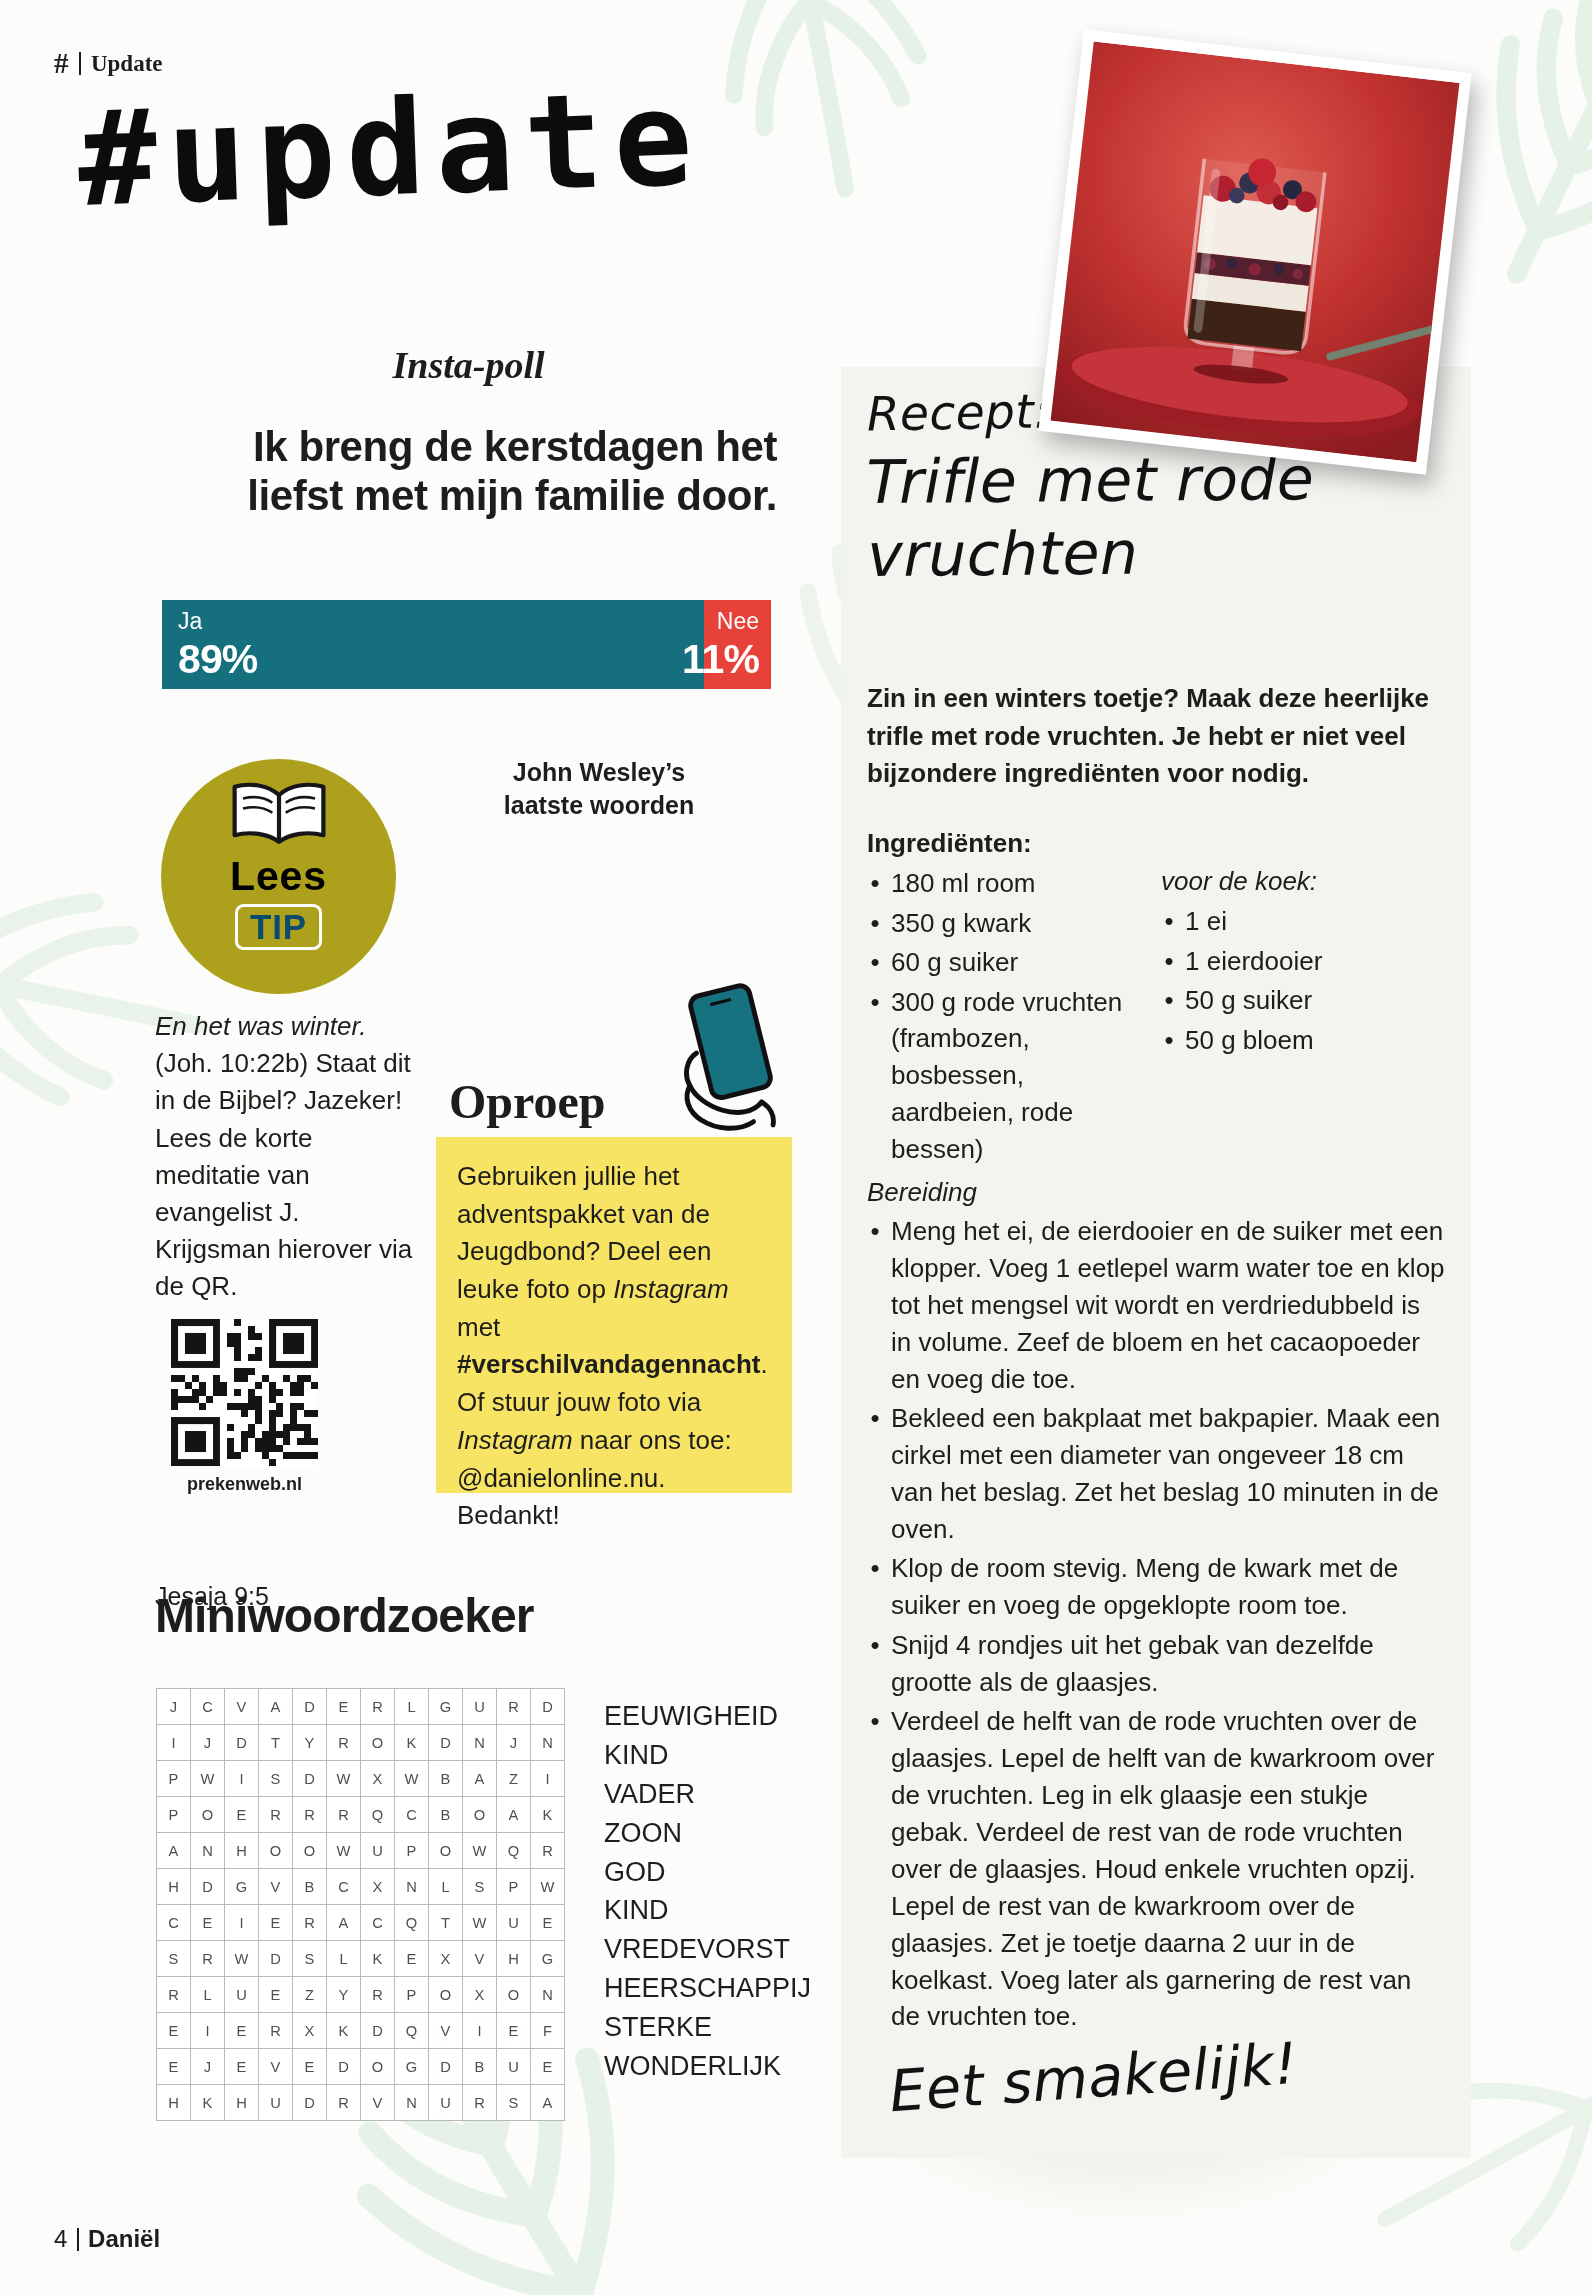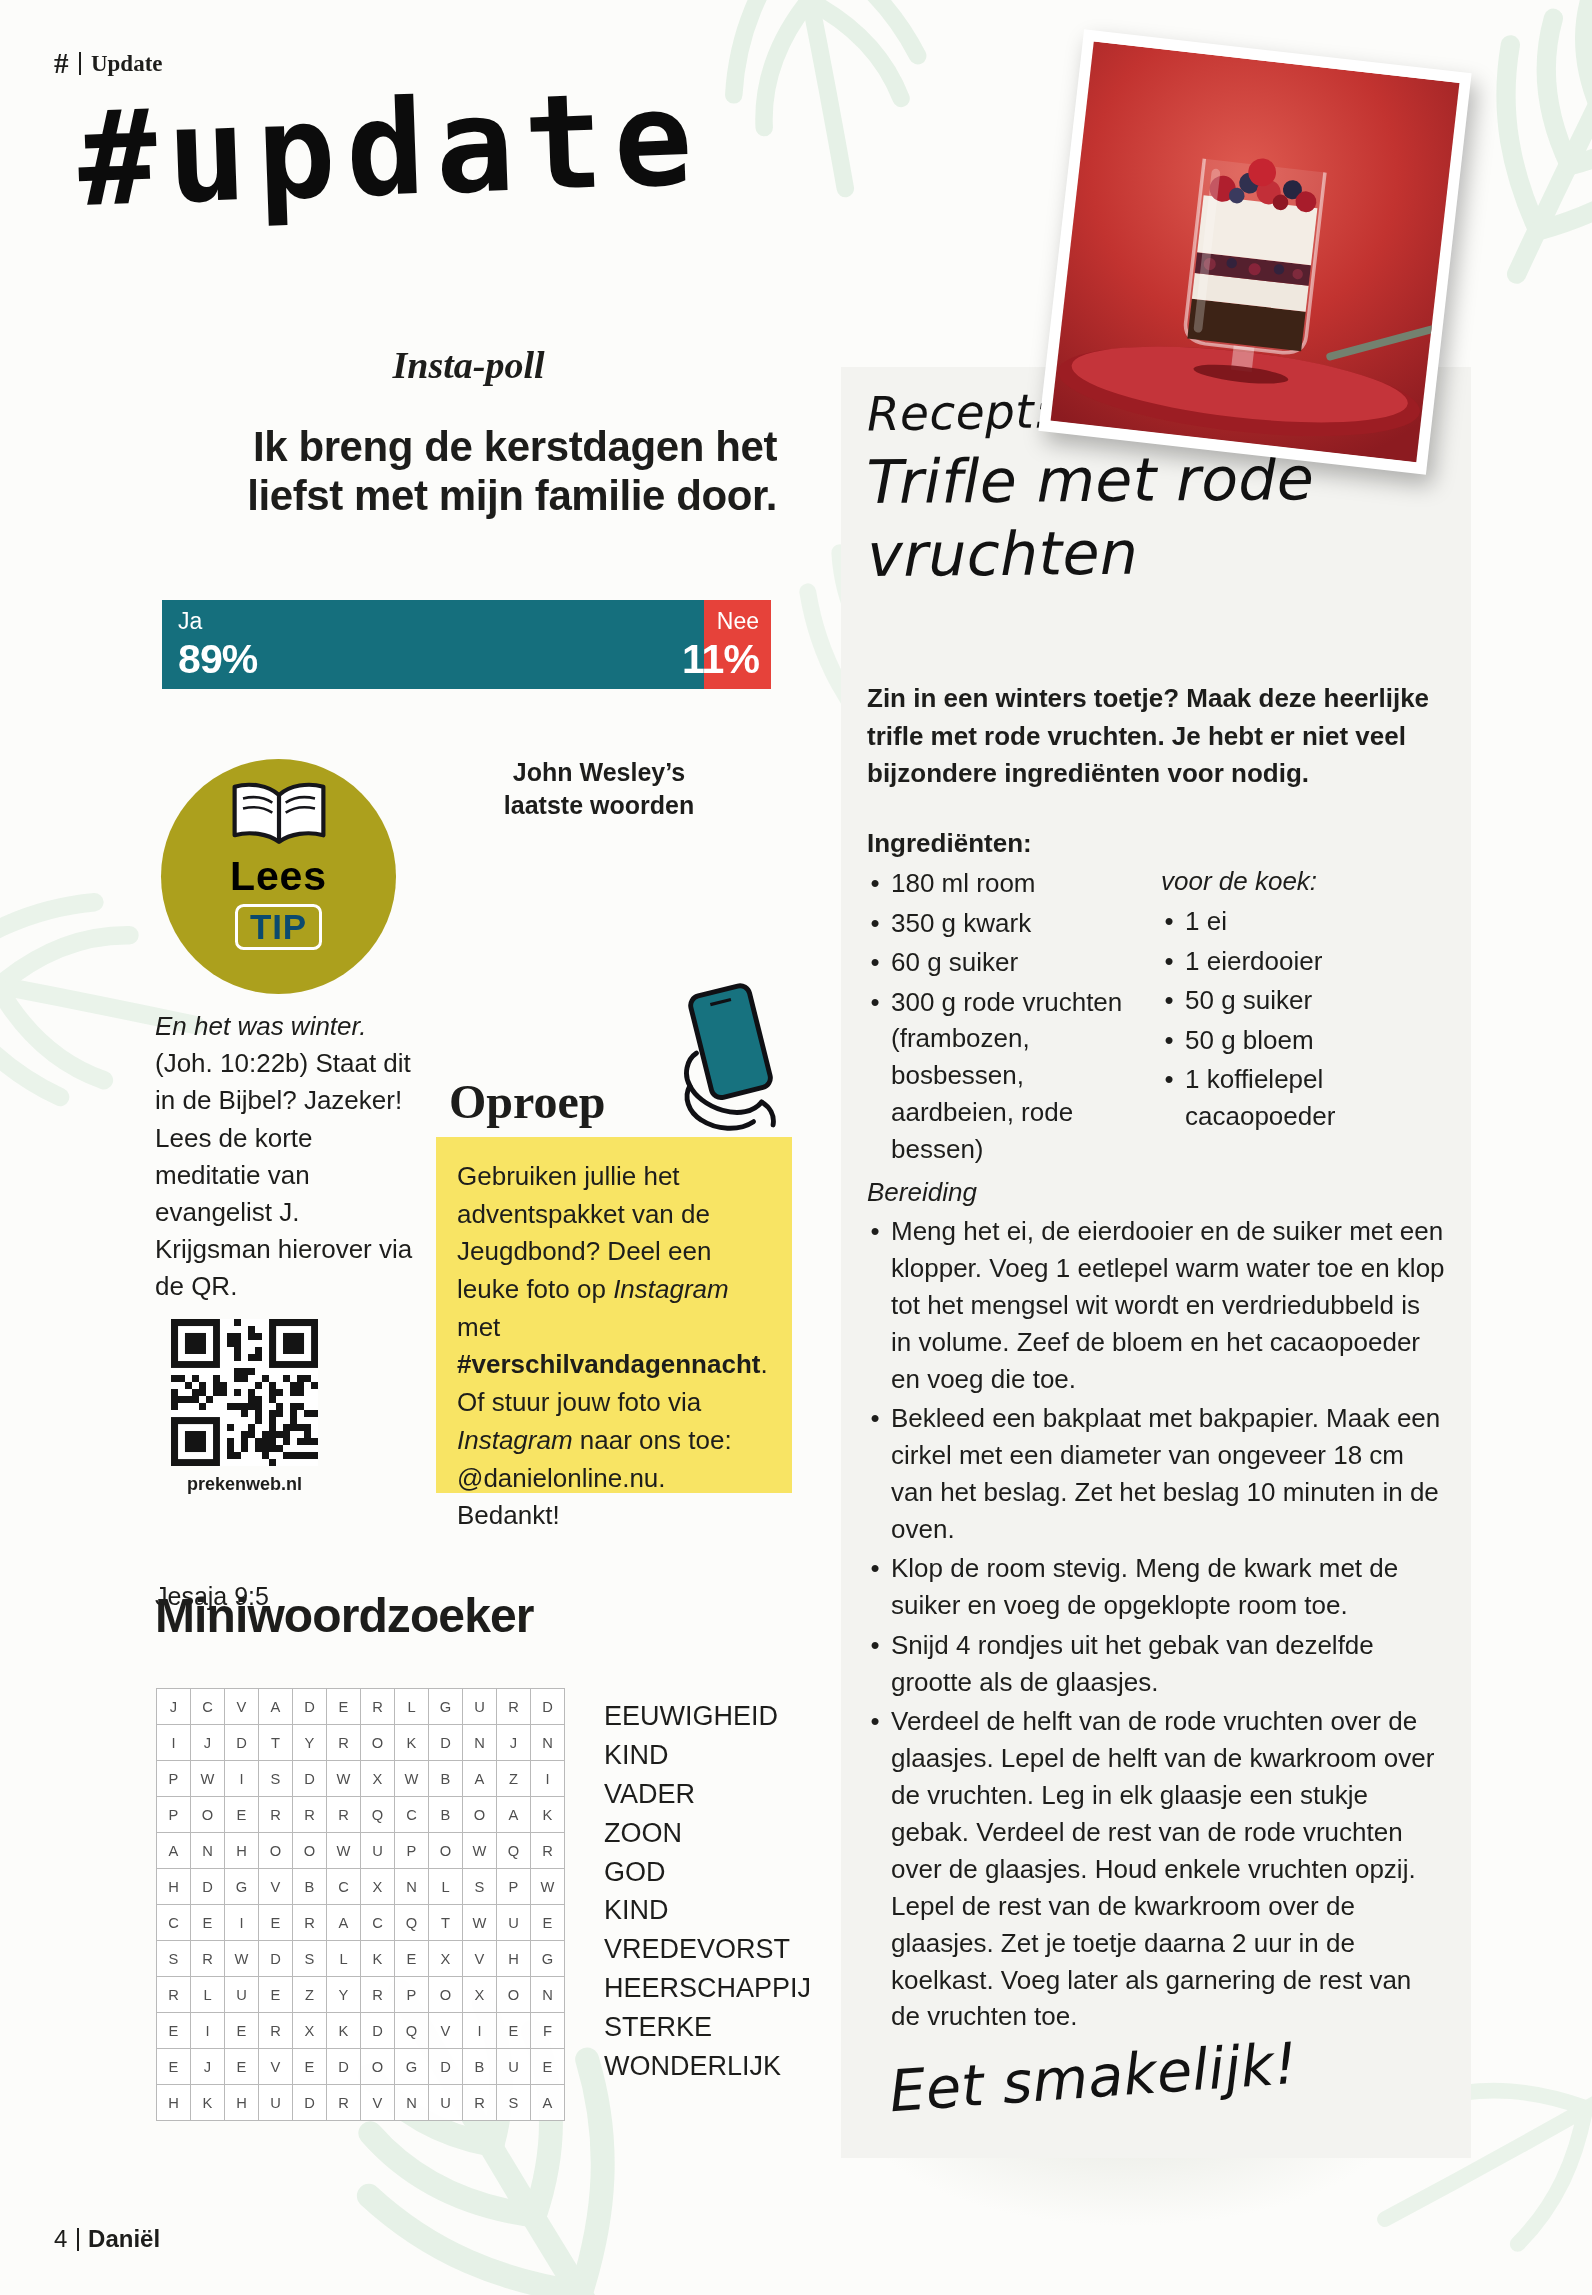--- a/index.html
+++ b/index.html
@@ -459,21 +459,20 @@
     <li>350 g kwark</li>
     <li>60 g suiker</li>
     <li>300 g rode vruchten (frambozen, bosbessen, aardbeien, rode bessen)</li>
   </ul>
 <div class="abs z1 ing-right-head">voor de koek:</div>
 <ul class="abs z1 blist ing-right">
     <li>1 ei</li>
     <li>1 eierdooier</li>
     <li>50 g suiker</li>
     <li>50 g bloem</li>
-    <li>1 koffielepel cacaopoeder</li>
   </ul>
 
 <div class="abs z1 bereiding-head">Bereiding</div>
 <ul class="abs z1 blist steps">
     <li>Meng het ei, de eierdooier en de suiker met een klopper. Voeg 1 eetlepel warm water toe en klop tot het mengsel wit wordt en verdriedubbeld is in volume. Zeef de bloem en het cacaopoeder en voeg die toe.</li>
     <li>Bekleed een bakplaat met bakpapier. Maak een cirkel met een diameter van ongeveer 18 cm van het beslag. Zet het beslag 10 minuten in de oven.</li>
     <li>Klop de room stevig. Meng de kwark met de suiker en voeg de opgeklopte room toe.</li>
     <li>Snijd 4 rondjes uit het gebak van dezelfde grootte als de glaasjes.</li>
     <li>Verdeel de helft van de rode vruchten over de glaasjes. Lepel de helft van de kwarkroom over de vruchten. Leg in elk glaasje een stukje gebak. Verdeel de rest van de rode vruchten over de glaasjes. Houd enkele vruchten opzij. Lepel de rest van de kwarkroom over de glaasjes. Zet je toetje daarna 2 uur in de koelkast. Voeg later als garnering de rest van de vruchten toe.</li>
   </ul>

